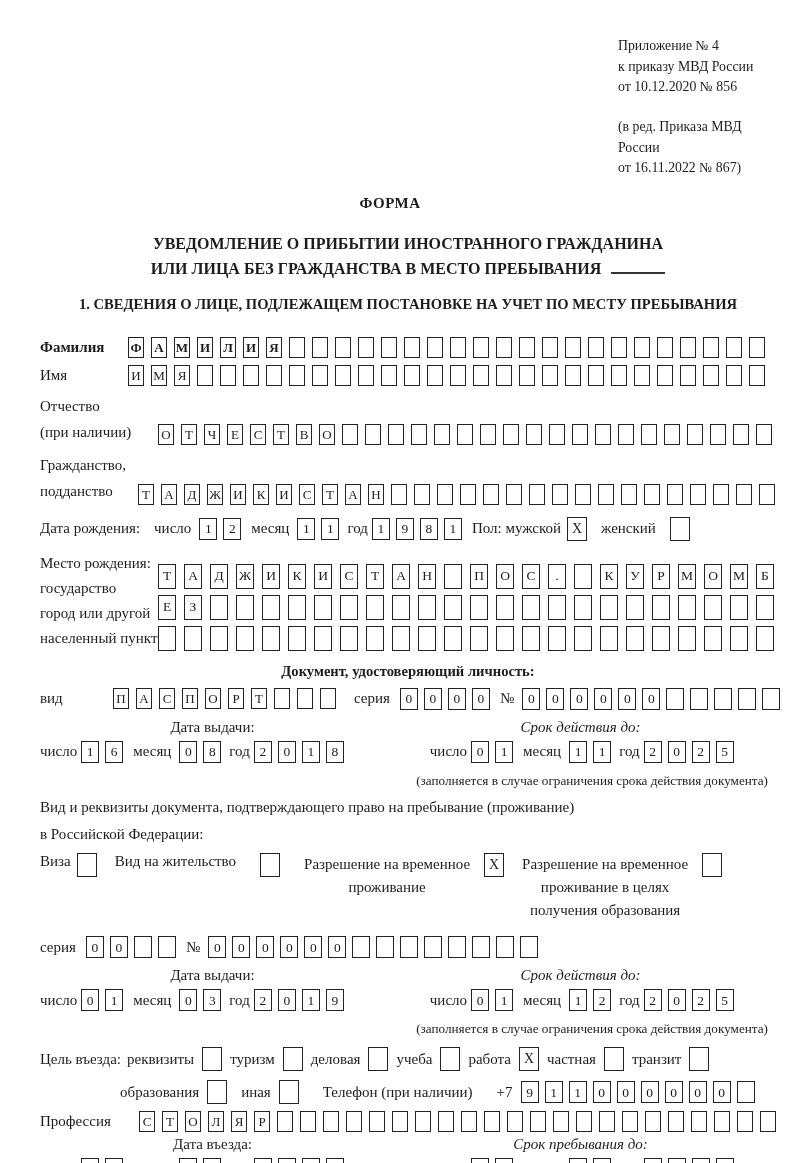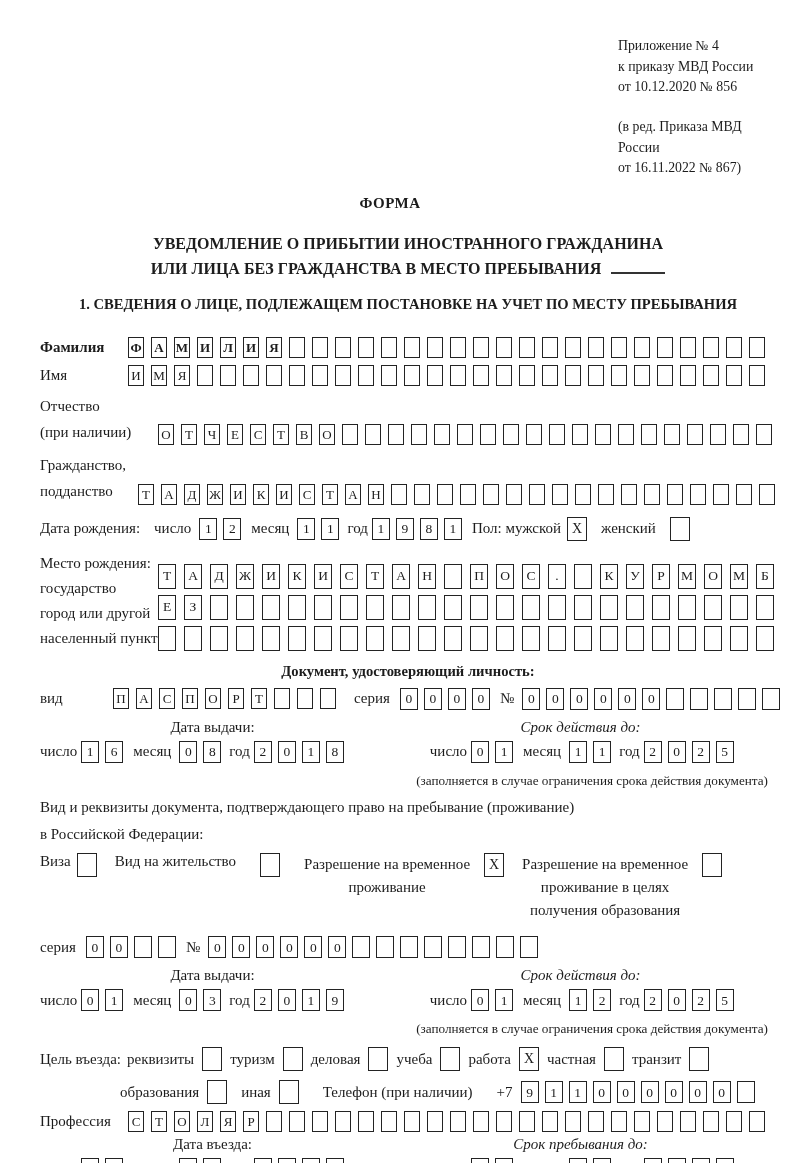--- a/index.html
+++ b/index.html
@@ -578,21 +578,21 @@
         <span class="cell">0</span>
         <span class="cell">0</span>
         <span class="cell">0</span>
         <span class="cell">0</span>
         <span class="cell">0</span>
         <span class="cell">0</span>
         <span class="cell"></span>
       </span>
   </div>
 
-  <div class="row" style="">
+  <div class="row" style="gap:11px;">
     <span class="lbl w88">Профессия</span>
     <span class="cells">
         <span class="cell">С</span>
         <span class="cell">Т</span>
         <span class="cell">О</span>
         <span class="cell">Л</span>
         <span class="cell">Я</span>
         <span class="cell">Р</span>
         <span class="cell"></span>
         <span class="cell"></span>

